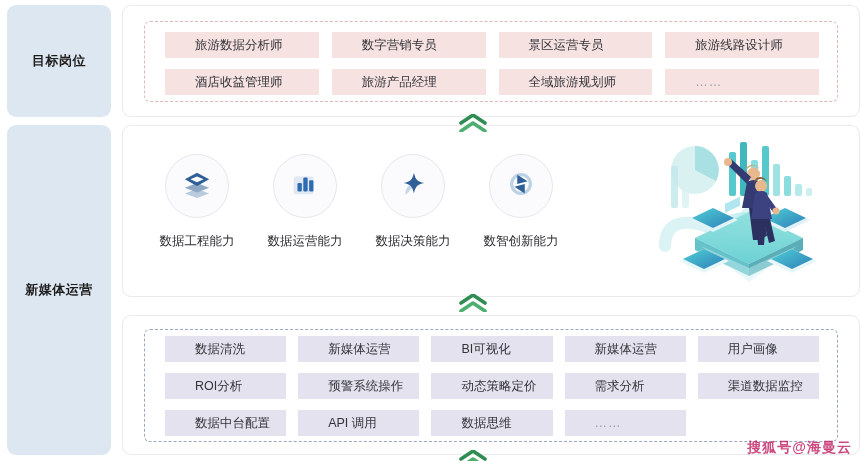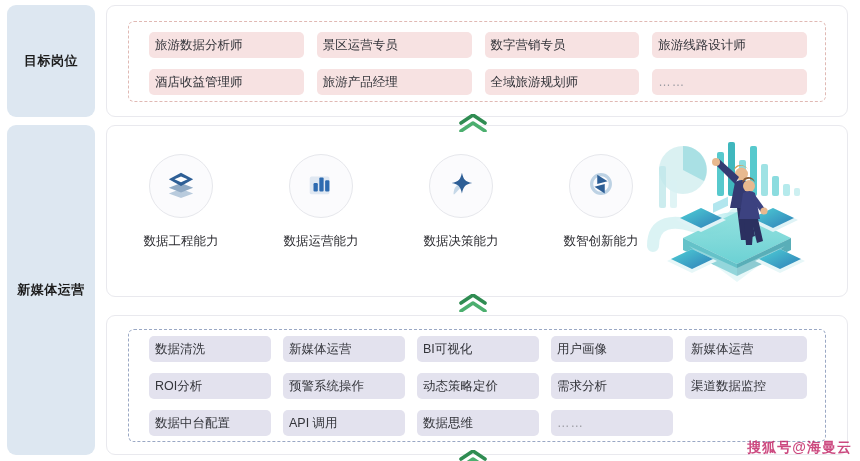--- a/index.html
+++ b/index.html
@@ -21,21 +21,21 @@
     position: absolute;
     left: 0;
     display: flex;
     align-items: stretch;
   }
   #row-target   { top: 5px;   height: 112px; width: 860px; }
   #row-ability  { top: 125px; height: 330px; width: 860px; }
 
   
   .side-label {
-    width: 88px;
+    width: 104px;
     margin-left: 7px;
     background: #dde7f1;
     border-radius: 9px;
     display: flex;
     align-items: center;
     justify-content: center;
     font-weight: bold;
     font-size: 13px;
     color: #1d1d1d;
     letter-spacing: 0.5px;
@@ -98,23 +98,23 @@
     top: 26px;
     right: 40px;
     display: grid;
     grid-template-columns: repeat(4, 1fr);
     column-gap: 13px;
     row-gap: 11px;
   }
   .tag {
     height: 26px;
     line-height: 26px;
-    border-radius: 5px;
+    border-radius: 0;
     font-size: 12.5px;
-    padding-left: 6px;
+    padding-left: 30px;
     box-sizing: border-box;
     white-space: nowrap;
     overflow: hidden;
   }
   .tag-job {
     background: #f7e2e2;
     color: #33343a;
   }
   .tag-job.muted { color: #9b9ba2; letter-spacing: 1px; }
 
@@ -134,21 +134,21 @@
     color: #33343a;
   }
   .tag-skill.muted { color: #9b9ba2; letter-spacing: 1px; }
 
   
   .cap-row {
     position: absolute;
     left: 36px;
     top: 28px;
     display: flex;
-    gap: 64px;
+    gap: 32px;
     z-index: 2;
   }
   .cap-item {
     width: 76px;
     display: flex;
     flex-direction: column;
     align-items: center;
   }
   .cap-circle {
     width: 62px;
@@ -211,22 +211,22 @@
 
   <div class="side-label">
     <span>目标岗位</span>
   </div>
 
   <div class="panel" id="panel-target">
     <div class="dashed" id="dashed-jobs"></div>
 
     <div class="tag-grid">
       <div class="tag tag-job">旅游数据分析师</div>
+      <div class="tag tag-job">数字营销专员</div>
       <div class="tag tag-job">景区运营专员</div>
-      <div class="tag tag-job">数字营销专员</div>
       <div class="tag tag-job">旅游线路设计师</div>
       <div class="tag tag-job">酒店收益管理师</div>
       <div class="tag tag-job">旅游产品经理</div>
       <div class="tag tag-job">全域旅游规划师</div>
       <div class="tag tag-job muted">……</div>
     </div>
   </div>
 </div>
 
 <div class="row" id="row-ability">
@@ -376,22 +376,22 @@
       </svg>
     </div>
 
     <div class="panel" id="panel-skills">
       <div class="dashed" id="dashed-skills"></div>
 
       <div class="skill-grid">
         <div class="tag tag-skill">数据清洗</div>
         <div class="tag tag-skill">新媒体运营</div>
         <div class="tag tag-skill">BI可视化</div>
+        <div class="tag tag-skill">新媒体运营</div>
         <div class="tag tag-skill">用户画像</div>
-        <div class="tag tag-skill">新媒体运营</div>
         <div class="tag tag-skill">ROI分析</div>
         <div class="tag tag-skill">预警系统操作</div>
         <div class="tag tag-skill">动态策略定价</div>
         <div class="tag tag-skill">需求分析</div>
         <div class="tag tag-skill">渠道数据监控</div>
         <div class="tag tag-skill">数据中台配置</div>
         <div class="tag tag-skill">API 调用</div>
         <div class="tag tag-skill">数据思维</div>
         <div class="tag tag-skill muted">……</div>
       </div>

